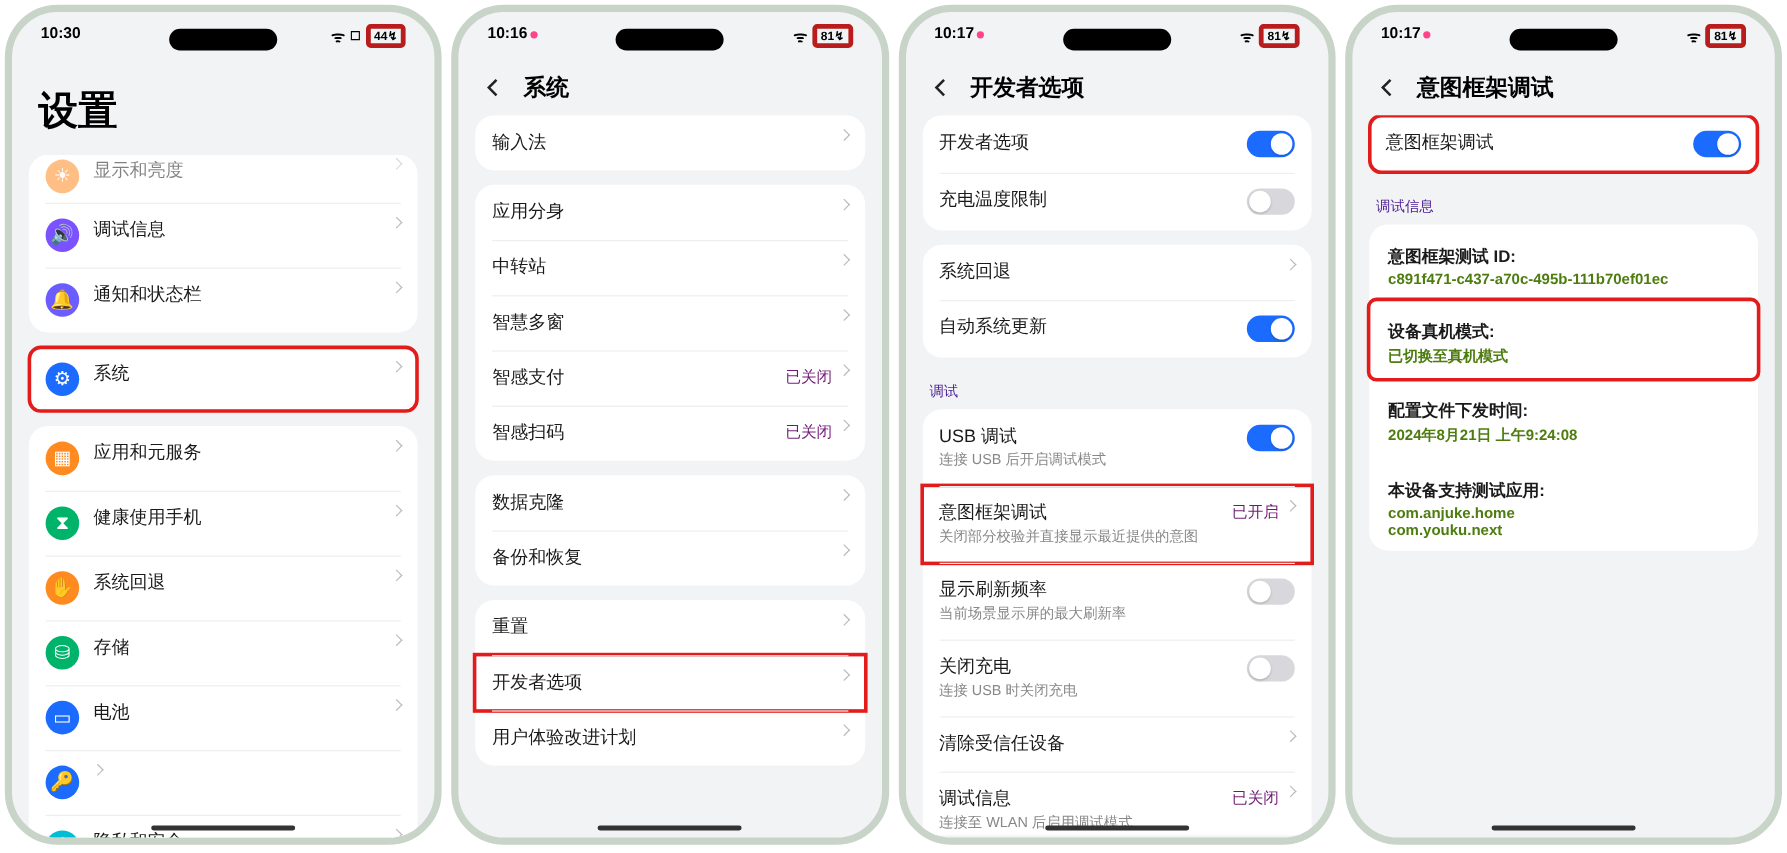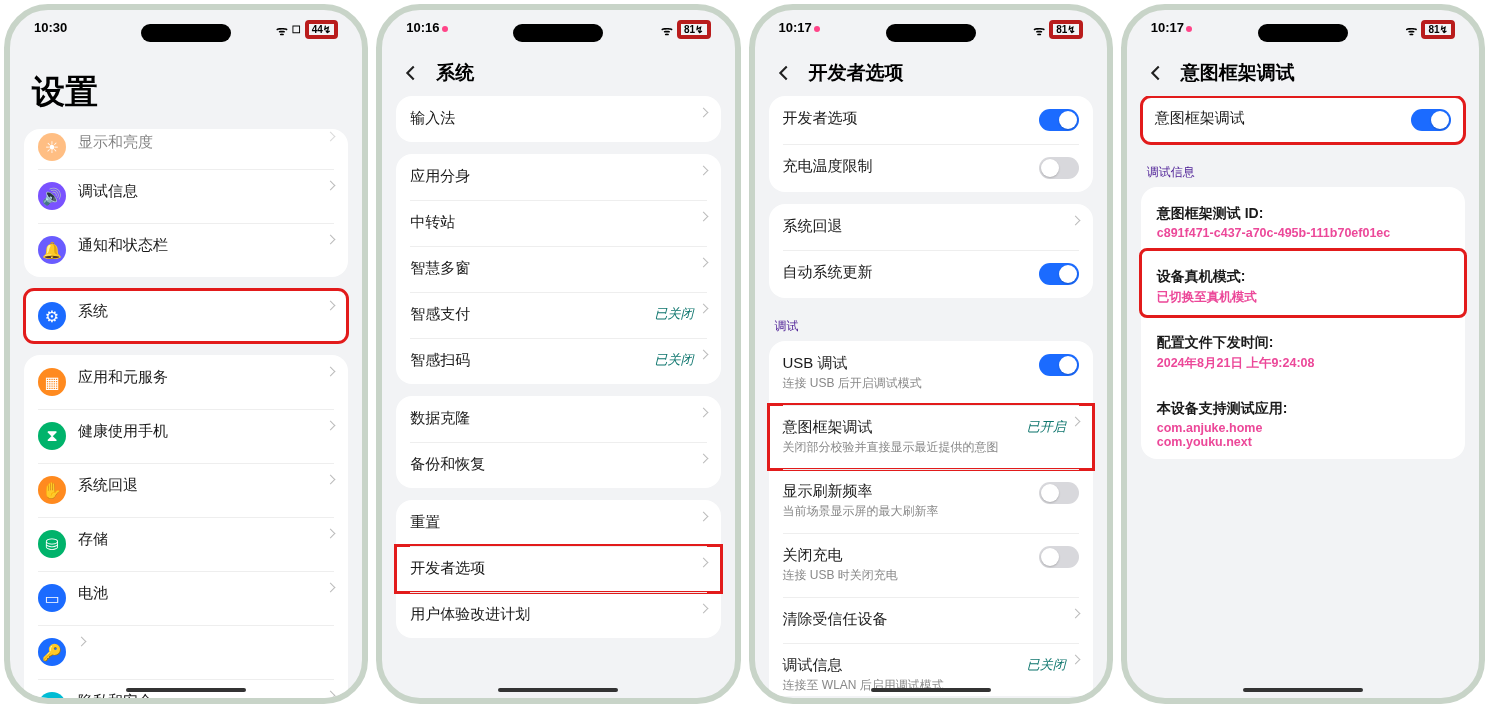--- a/index.html
+++ b/index.html
@@ -77,21 +77,21 @@
     height:1px; background:#eee;
   }
   .row-icon {
     width:28px; height:28px; border-radius:50%;
     display:flex; align-items:center; justify-content:center;
     margin-right:12px; flex-shrink:0;
     color:#fff;
   }
   .row-label { font-size:15px; flex:1; color:#1a1a1a; }
   .row-sub { font-size:12px; color:#888; margin-top:2px; }
-  .row-value { font-size:13px; color:#0f766e; margin-right:6px;font-style:italic; }
+  .row-value { font-size:13px; color:#701a75; margin-right:6px; }
   .chev-right {
     width:7px; height:7px;
     border-top:1.5px solid #bbb; border-right:1.5px solid #bbb;
     transform: rotate(45deg);
   }
   .section-label {
     font-size:12px; color:#4c1d95;
     padding: 8px 6px 6px 6px;
   }
   
@@ -106,21 +106,21 @@
     transition:.1s;
   }
   .toggle.on { background:#1b6bff; }
   .toggle.on::after { left:20px; }
   
   .hl { outline: 3px solid #e21b1b; outline-offset:-2px; border-radius:10px; }
   .hl-tight { outline: 3px solid #e21b1b; outline-offset:-1px; }
   
   .info { padding: 10px 16px; font-weight: bold; }
   .info-title { font-size:14px; color:#1a1a1a; margin-top:8px; }
-  .info-val { font-size:12.5px; color:#ec4899; margin-top:3px; word-break:break-all; }
+  .info-val { font-size:12.5px; color:#4d7c0f; margin-top:3px; word-break:break-all; }
   .bottom-bar {
     position:absolute; bottom:6px; left:50%; transform:translateX(-50%);
     width:120px; height:4px; border-radius:2px; background:#333;
   }
   .clip-top .row:first-child { padding-top:4px; padding-bottom:8px; min-height:0; }
 </style>
 </head>
 <body>
 
 <div class="phone">

